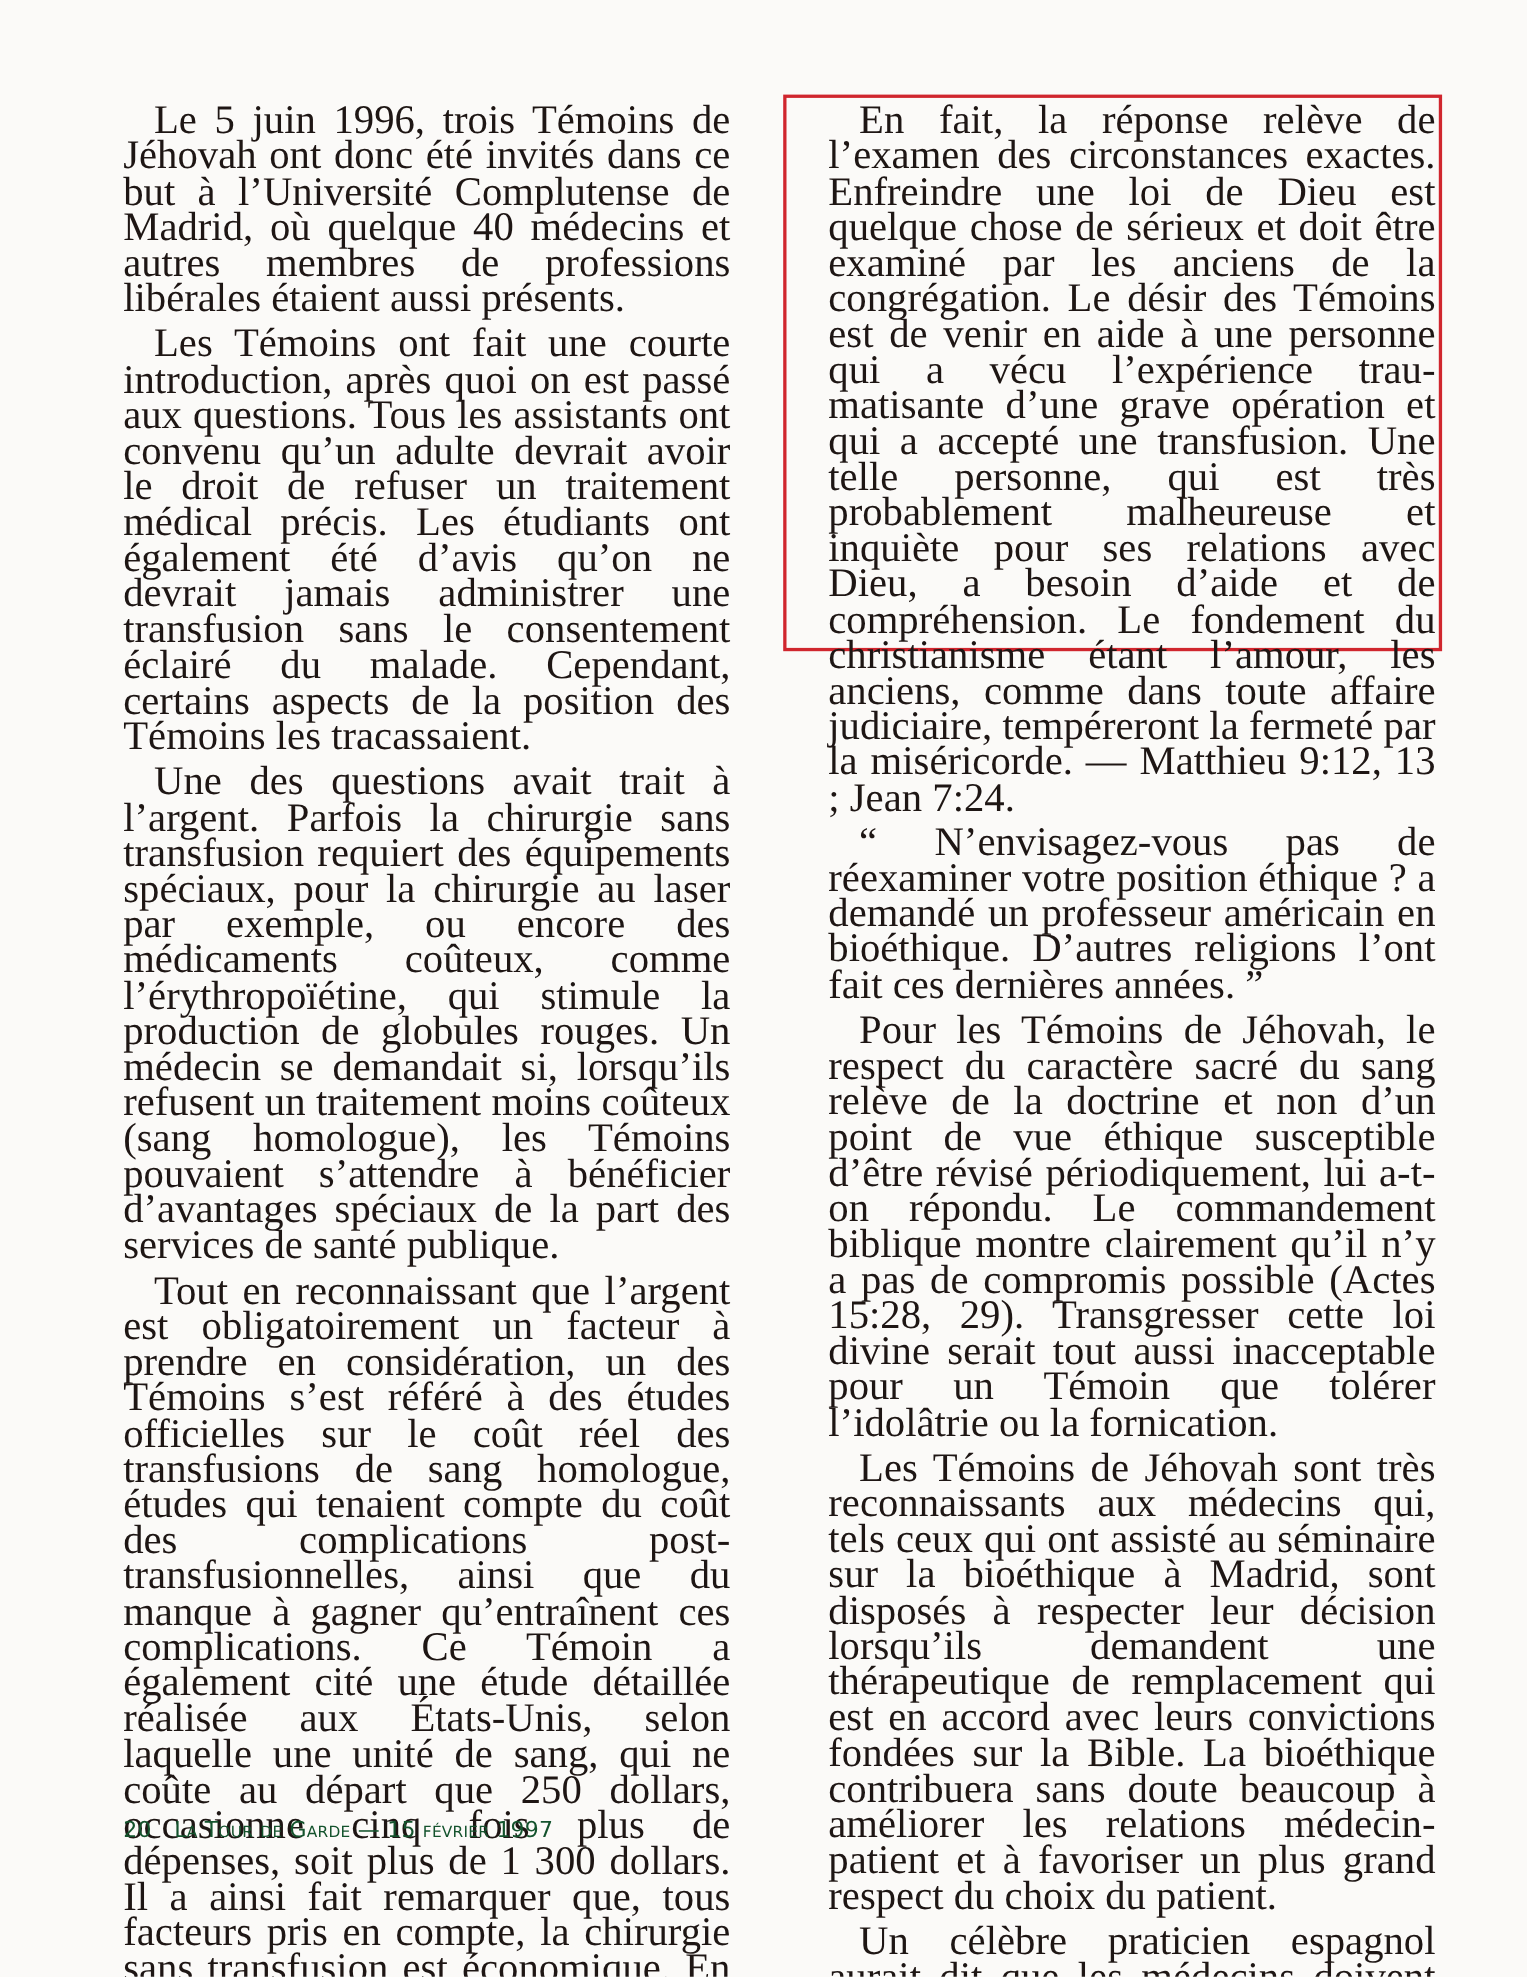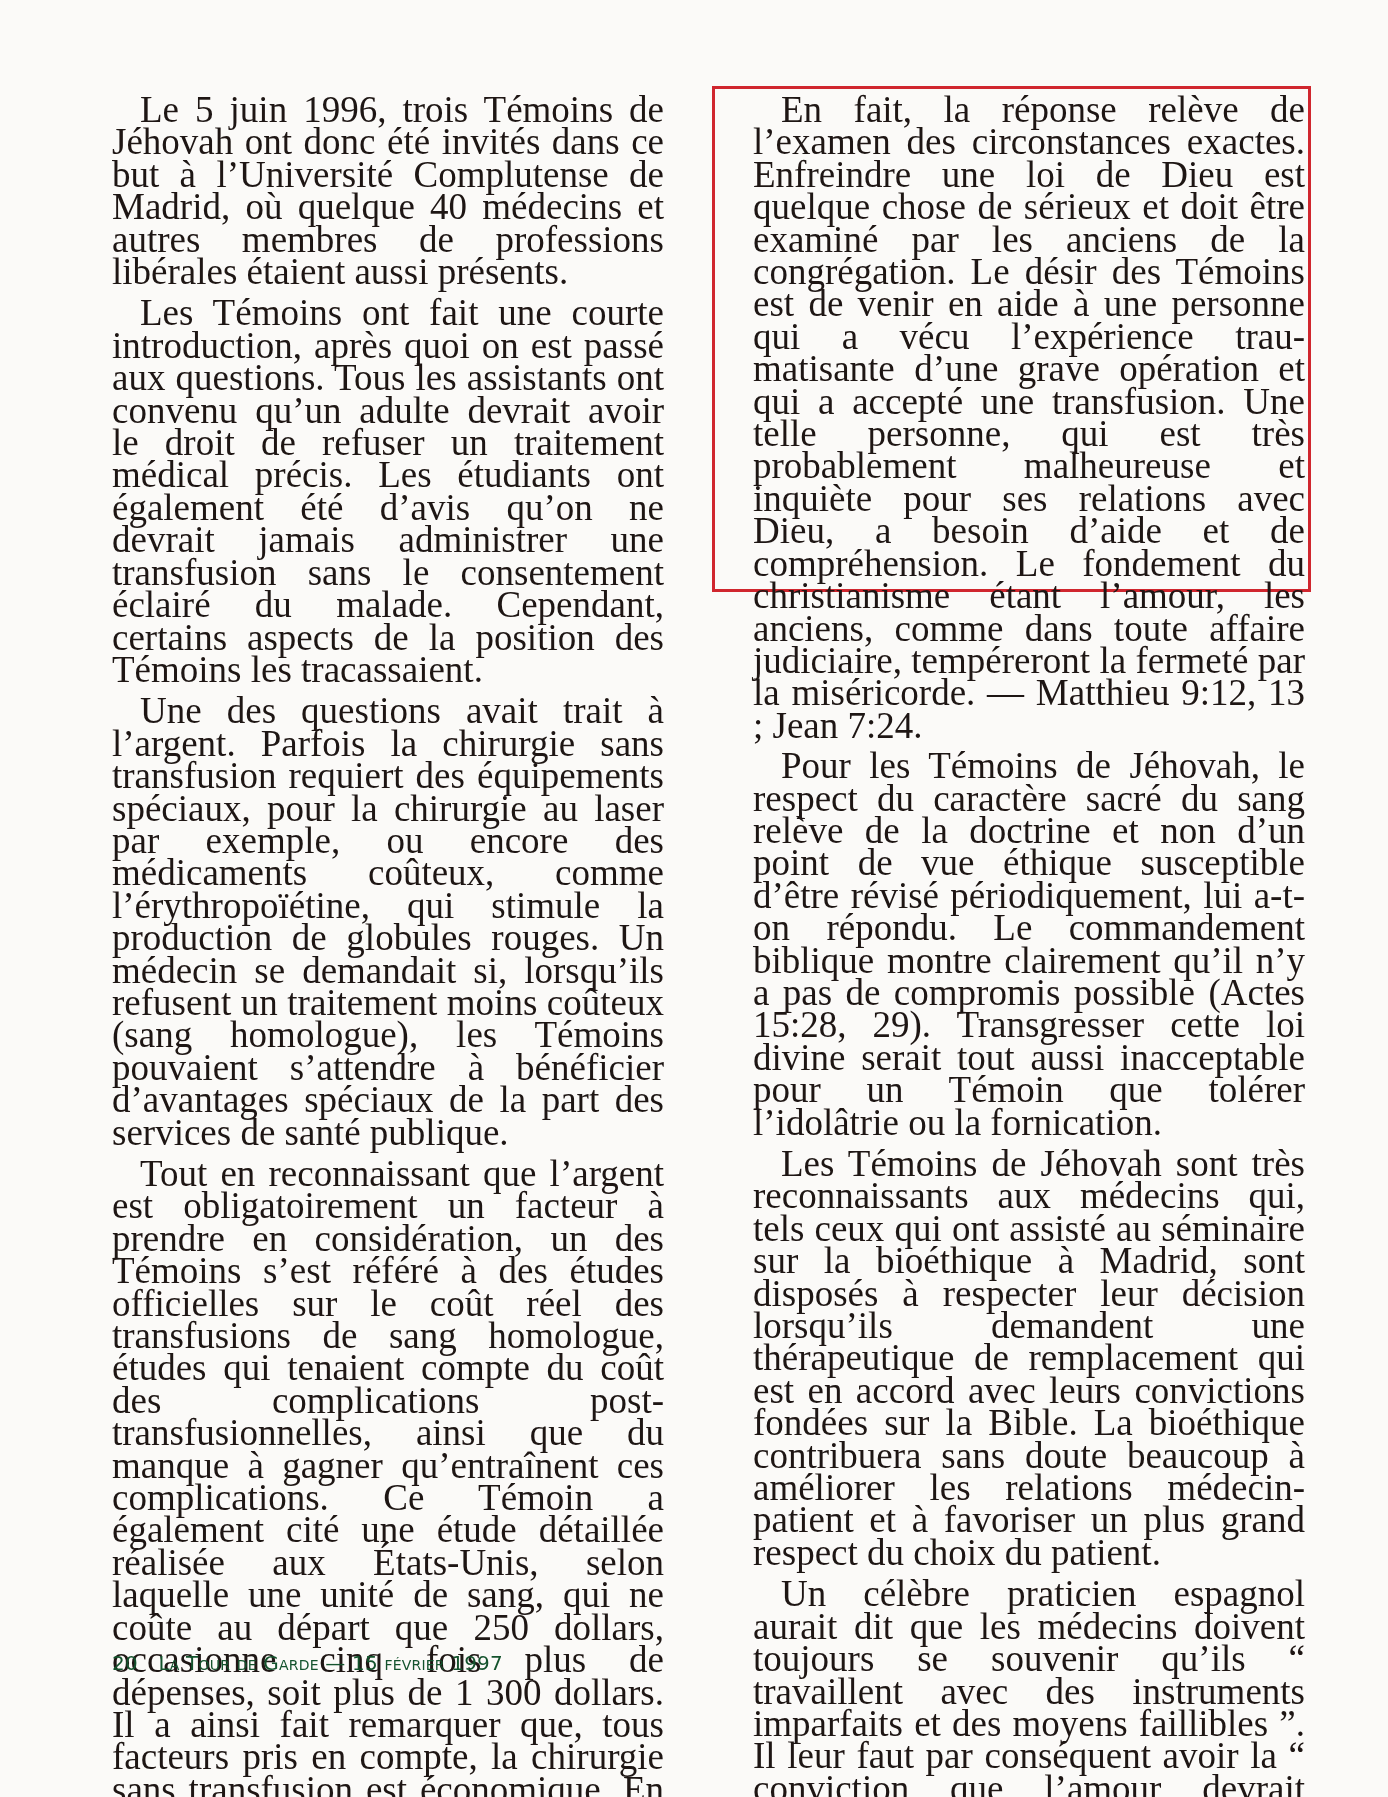--- a/index.html
+++ b/index.html
@@ -73,20 +73,21 @@
   <p class="para">Les Témoins ont fait une courte introduc­tion, après quoi on est passé aux questions. Tous les assistants ont convenu qu’un adulte devrait avoir le droit de refuser un traitement médical précis. Les étudiants ont également été d’avis qu’on ne devrait jamais administrer une transfusion sans le consentement éclairé du malade. Cependant, certains aspects de la position des Témoins les tracassaient.</p>
   <p class="para">Une des questions avait trait à l’argent. Par­fois la chirurgie sans transfusion requiert des équipements spéciaux, pour la chirurgie au la­ser par exemple, ou encore des médicaments coûteux, comme l’érythropoïétine, qui stimule la production de globules rouges. Un médecin se demandait si, lorsqu’ils refusent un traite­ment moins coûteux (sang homologue), les Té­moins pouvaient s’attendre à bénéficier d’avan­tages spéciaux de la part des services de santé publique.</p>
   <p class="para">Tout en reconnaissant que l’argent est obli­gatoirement un facteur à prendre en considé­ration, un des Témoins s’est référé à des études officielles sur le coût réel des transfusions de sang homologue, études qui tenaient compte du coût des complications post-transfusionnelles, ainsi que du manque à gagner qu’entraînent ces complications. Ce Témoin a également cité une étude détaillée réalisée aux États-Unis, se­lon laquelle une unité de sang, qui ne coûte au départ que 250 dollars, occasionne cinq fois plus de dépenses, soit plus de 1 300 dollars. Il a ainsi fait remarquer que, tous facteurs pris en compte, la chirurgie sans transfusion est éco­nomique. En outre, le ‘ surcoût ’ de la chirurgie sans transfusion tient pour beaucoup au maté­riel, lequel est réutilisable.</p>
 </div>
 
 <div class="highlight-box" style="border-color: rgb(208, 38, 46);"></div>
 
 <div class="column col-right">
   <p class="boxed-para">En fait, la réponse relève de l’examen des circonstances exactes. Enfreindre une loi de Dieu est quelque chose de sérieux et doit être examiné par les anciens de la congréga­tion. Le désir des Témoins est de venir en aide à une personne qui a vécu l’expérience trau­matisante d’une grave opération et qui a ac­cepté une transfusion. Une telle personne, qui est très probablement malheureuse et inquiète pour ses relations avec Dieu, a besoin d’aide et de compréhension. Le fondement du christia­nisme étant l’amour, les anciens, comme dans toute affaire judiciaire, tempéreront la fermeté par la miséricorde. — Matthieu 9:12, 13 ; Jean 7:24.</p>
   <div class="after-box">
+    <p class="para">“ N’envisagez-vous pas de réexaminer votre position éthique ? a demandé un professeur américain en bioéthique. D’autres religions l’ont fait ces dernières années. ”</p>
     <p class="para">Pour les Témoins de Jéhovah, le respect du caractère sacré du sang relève de la doctrine et non d’un point de vue éthique suscepti­ble d’être révisé périodiquement, lui a-t-on ré­pondu. Le commandement biblique montre clairement qu’il n’y a pas de compromis pos­sible (Actes 15:28, 29). Transgresser cette loi divine serait tout aussi inacceptable pour un Témoin que tolérer l’idolâtrie ou la forni­cation.</p>
     <p class="para">Les Témoins de Jéhovah sont très reconnais­sants aux médecins qui, tels ceux qui ont as­sisté au séminaire sur la bioéthique à Madrid, sont disposés à respecter leur décision lors­qu’ils demandent une thérapeutique de rem­placement qui est en accord avec leurs convic­tions fondées sur la Bible. La bioéthique contribuera sans doute beaucoup à améliorer les relations médecin-patient et à favoriser un plus grand respect du choix du patient.</p>
     <p class="para">Un célèbre praticien espagnol aurait dit que les médecins doivent toujours se souvenir qu’ils “ travaillent avec des instruments impar­faits et des moyens faillibles ”. Il leur faut par conséquent avoir la “ conviction que l’amour devrait spécialement s’exprimer là où la con­naissance est dépassée ”.</p>
   </div>
 </div>
 
 <div class="footer">
   <span class="page-num">20</span>
   <span class="title-part">La Tour de Garde — 15 février 1997</span>
 </div>

